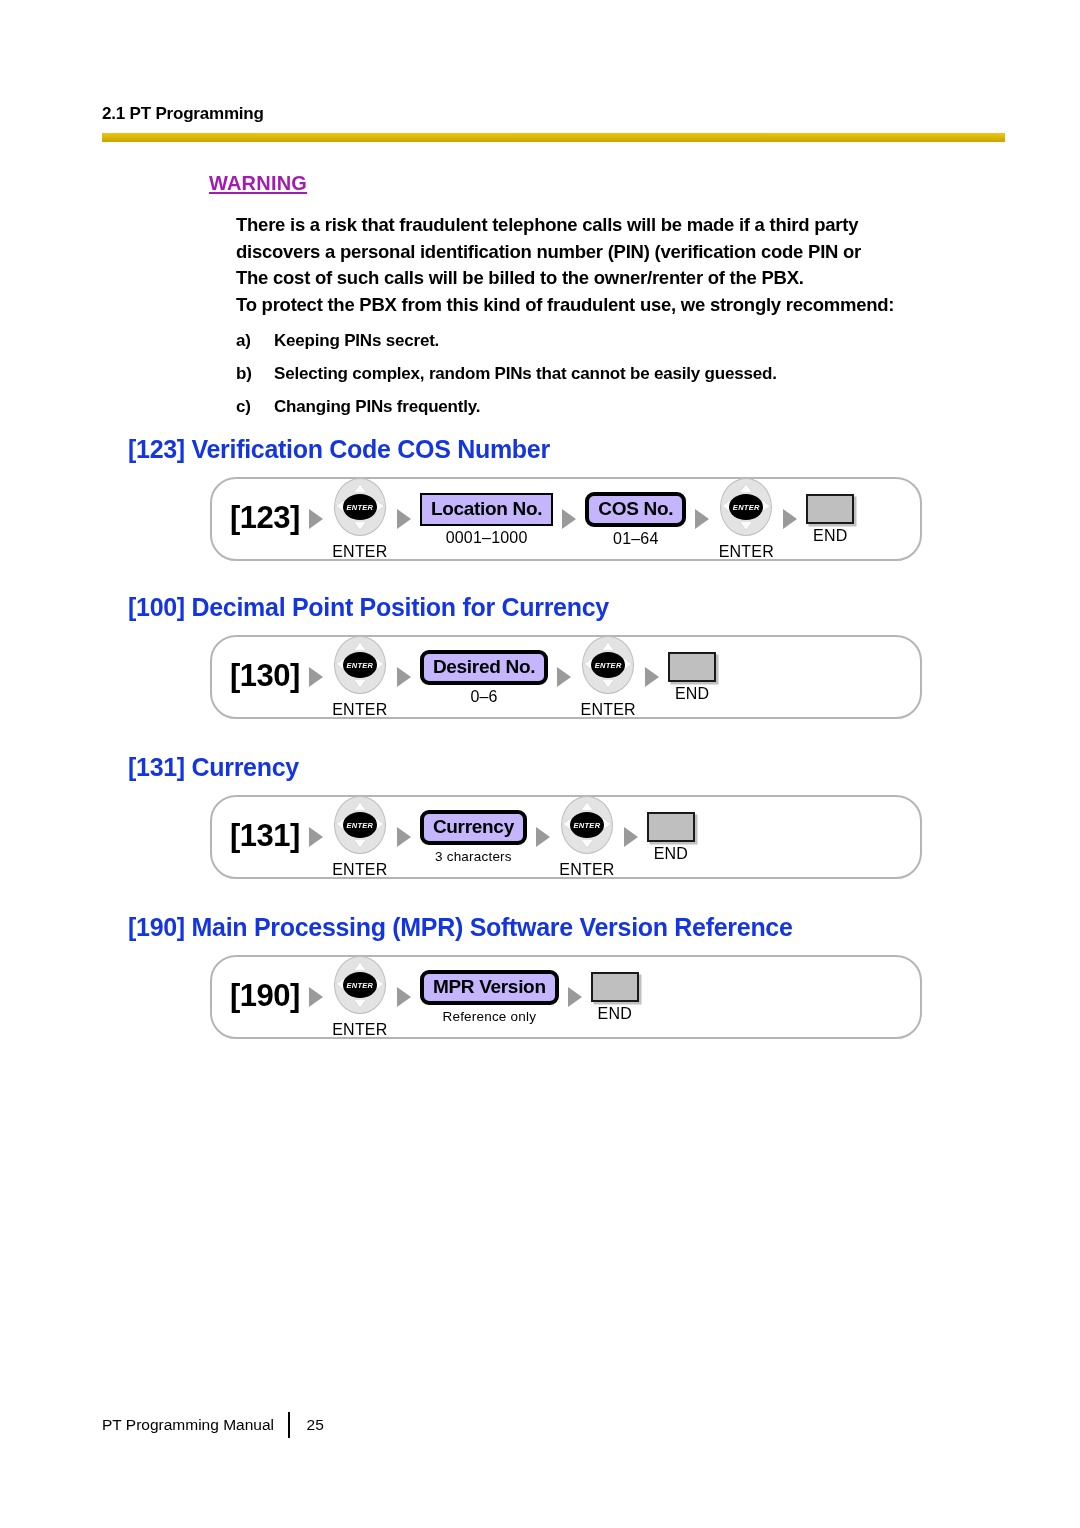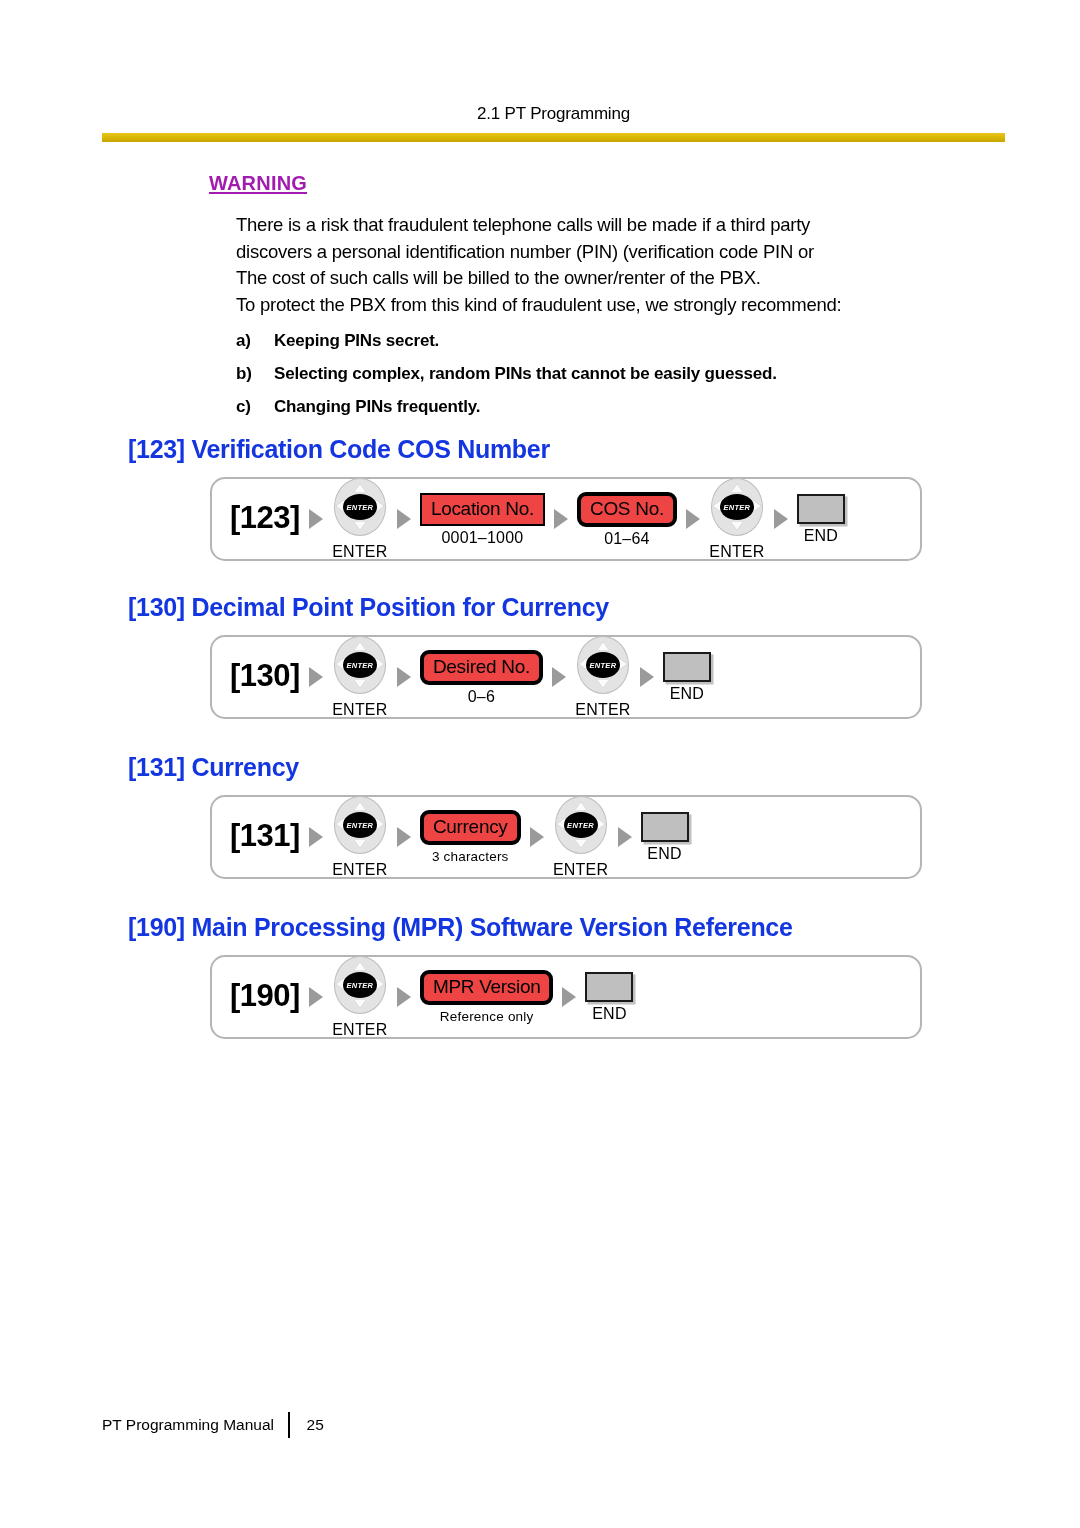--- a/index.html
+++ b/index.html
@@ -17,23 +17,23 @@
   }
 
   
   .page-header {
     position: absolute;
     left: 102px;
     top: 104px;
     width: 903px;
   }
   .header-text {
-    text-align: center;
+    text-align: left;
     font-size: 17px;
-    font-weight: normal;
+    font-weight: bold;
     letter-spacing: -0.2px;
     color: #000;
     line-height: 20px;
   }
   .header-rule {
     margin-top: 9px;
     height: 9px;
     width: 100%;
     background: linear-gradient(to bottom, #e8c51d 0%, #dcb806 45%, #c9a300 100%);
   }
@@ -50,21 +50,21 @@
     font-weight: bold;
     font-size: 20px;
     text-decoration: underline;
     text-underline-offset: 2px;
     letter-spacing: 0.2px;
   }
   .warning-body {
     margin-top: 17px;
     margin-left: 27px;
     font-size: 18.5px;
-    font-weight: normal;
+    font-weight: bold;
     line-height: 26.5px;
     letter-spacing: -0.25px;
   }
   .warning-body p { margin: 0; }
   .warning-list {
     margin-top: 13px;
     margin-left: 27px;
     font-size: 17px;
     font-weight: bold;
     letter-spacing: -0.2px;
@@ -91,21 +91,21 @@
     white-space: nowrap;
   }
 
   
   .flow-box {
     margin-top: 13px;
     margin-left: 82px;
     width: 712px;
     height: 84px;
     border: 2px solid #b5b5b5;
-    border-radius: 15px;
+    border-radius: 26px;
     box-sizing: border-box;
     position: relative;
   }
   .flow-row {
     position: absolute;
     left: 18px;
     top: 0;
     height: 100%;
     display: flex;
     align-items: center;
@@ -210,25 +210,25 @@
     text-align: center;
     margin-top: 2px;
   }
   .under-label.small {
     font-size: 13.5px;
   }
 
   
   .entry-box {
     font-size: 19px;
-    font-weight: normal;
+    font-weight: bold;
     letter-spacing: -0.3px;
     white-space: nowrap;
     color: #000;
-    background: #ef4444;
+    background: #c4b5fd;
     display: flex;
     align-items: center;
     justify-content: center;
     box-sizing: border-box;
   }
   .entry-box.thin {
     border: 2px solid #000;
     border-radius: 0;
     padding: 3px 9px 4px;
   }
@@ -346,21 +346,21 @@
       <div class="arrow"></div>
       <div class="stack">
         <div class="end-key"></div>
         <div class="under-label cap">END</div>
       </div>
     </div>
   </div>
 </div>
 
 <div class="section" style="top:592px;">
-  <div class="section-title">[130] Decimal Point Position for Currency</div>
+  <div class="section-title">[100] Decimal Point Position for Currency</div>
   <div class="flow-box">
     <div class="flow-row">
       <div class="flow-item">
         <div class="prog-code">[130]</div>
       </div>
       <div class="arrow"></div>
       <div class="stack">
         <div class="nav-key">
           <div class="disc"></div>
           <div class="nav-tri up"></div>

